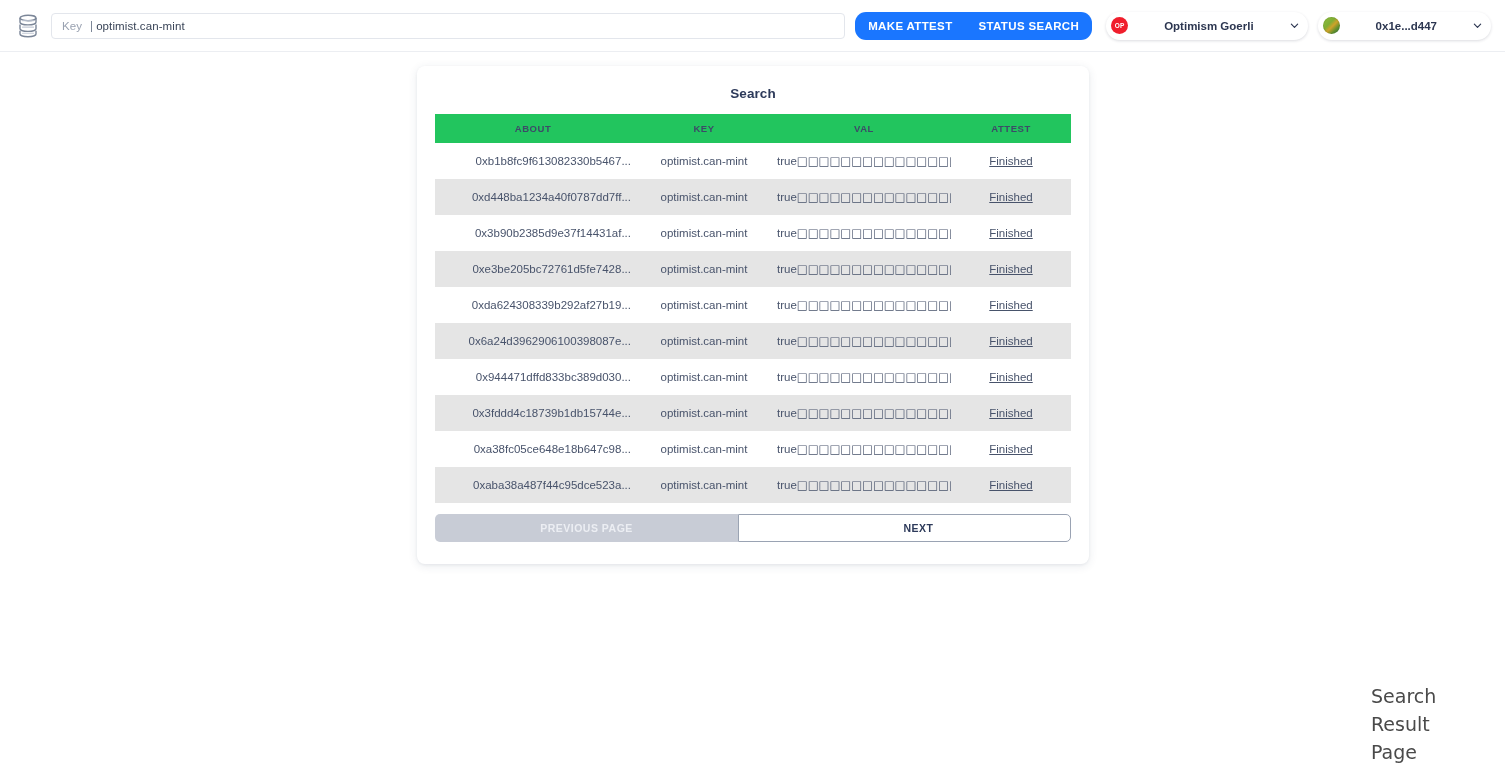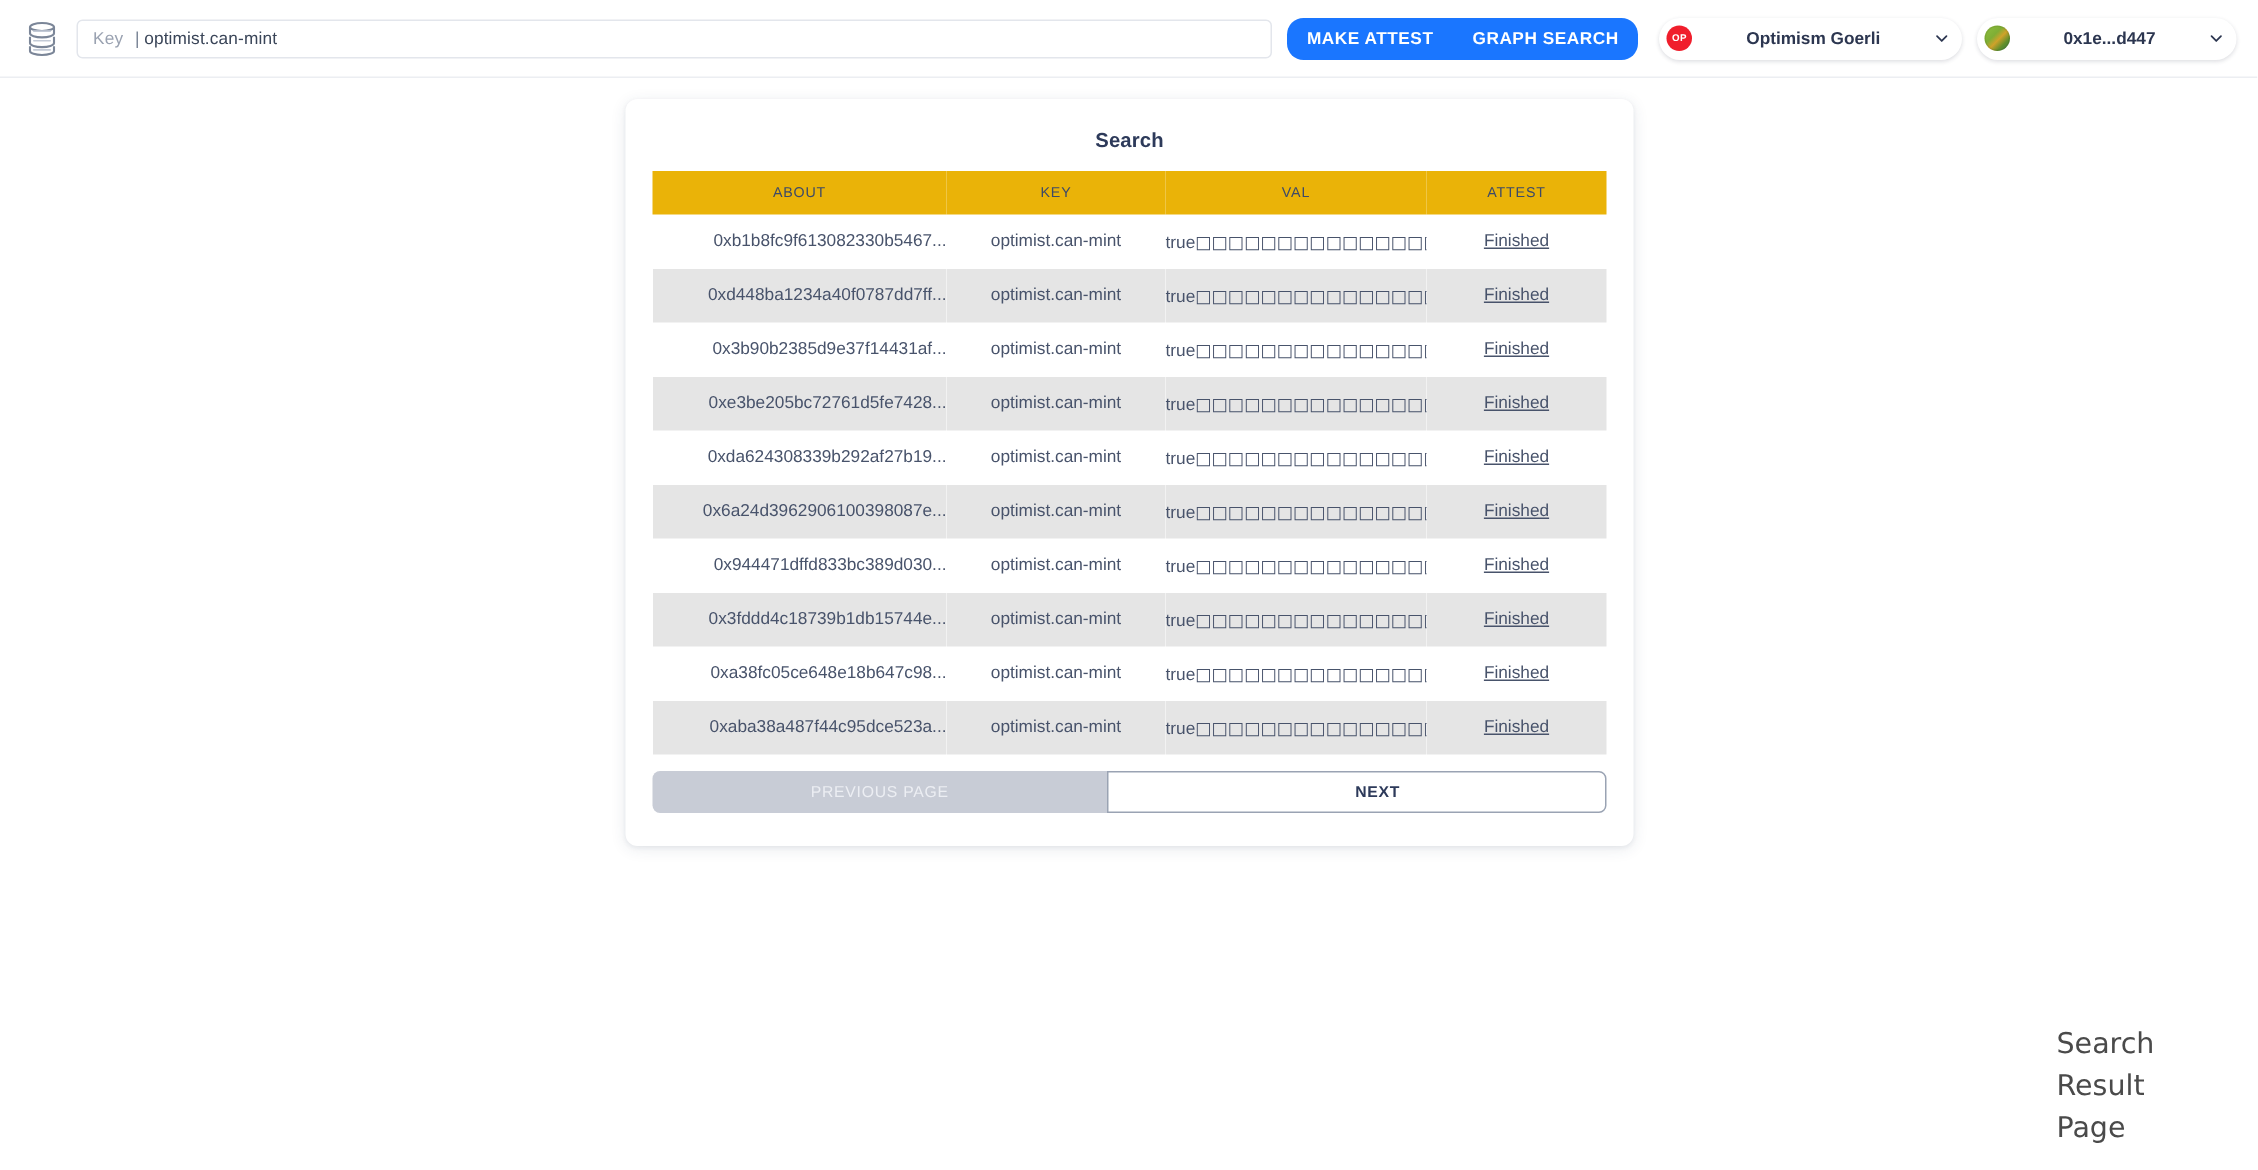--- a/index.html
+++ b/index.html
@@ -165,23 +165,23 @@
     letter-spacing: .1px;
   }
 
   table.results {
     width: 636px;
     margin: 0 18px;
     border-collapse: collapse;
     table-layout: fixed;
   }
   table.results thead th {
-    background: #eab308;
+    background: #22c55e;
     font-size: 9.5px;
-    font-weight: normal;
+    font-weight: bold;
     color: #3d4a68;
     letter-spacing: .55px;
     padding: 9px 0;
     text-align: center;
   }
   table.results tbody td {
     font-size: 11.5px;
     color: #48536b;
     padding: 11px 0;
     text-align: center;
@@ -209,21 +209,21 @@
     width: 636px;
     margin: 11px 18px 0 18px;
     height: 28px;
   }
   .pager-prev {
     flex: 1 1 0;
     background: #c8ccd6;
     border-radius: 5px 0 0 5px;
     color: #eceef3;
     font-size: 10.5px;
-    font-weight: normal;
+    font-weight: bold;
     letter-spacing: .5px;
     display: flex;
     align-items: center;
     justify-content: center;
   }
   .pager-next {
     flex: 1 1 0;
     background: #ffffff;
     border: 1px solid #9aa3b3;
     border-radius: 0 5px 5px 0;
@@ -272,21 +272,21 @@
     </svg>
   </div>
 
   <div class="search-wrap">
     <span class="search-label">Key</span>
     <span class="search-value">optimist.can-mint</span>
   </div>
 
   <div class="btn-group">
     <div>MAKE ATTEST</div>
-    <div>GRAPH SEARCH</div>
+    <div>STATUS SEARCH</div>
   </div>
 
   <div class="pill">
     <span class="avatar-op">OP</span>
     <span class="pill-label">Optimism Goerli</span>
     <svg class="chev" viewBox="0 0 10 10">
       <path d="M1.5 3.5L5 7L8.5 3.5" fill="none" stroke="#2c3650" stroke-width="1.3" stroke-linecap="round" stroke-linejoin="round"></path>
     </svg>
   </div>
 

